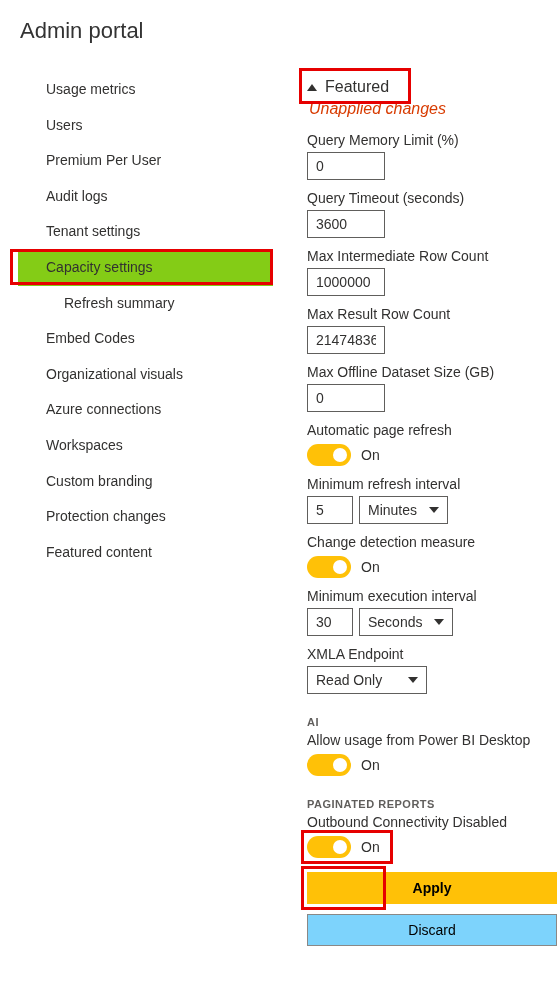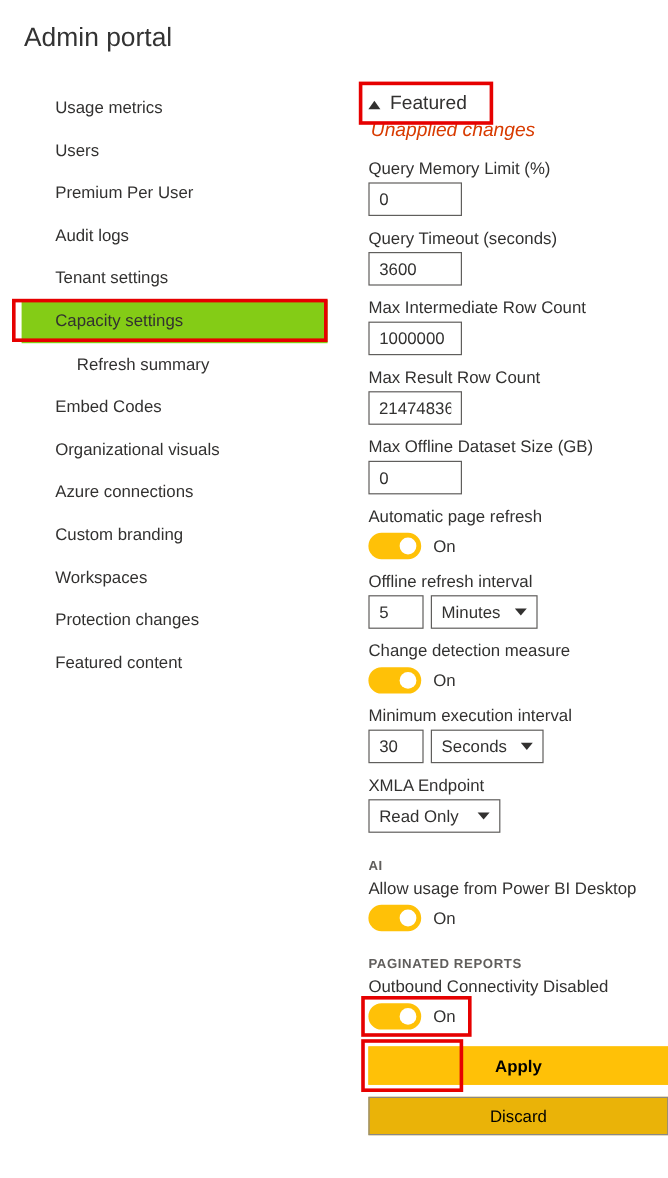--- a/index.html
+++ b/index.html
@@ -106,21 +106,21 @@
       padding-right: 8px;
       text-align: right;
     }
     .select-input .chev {
       width: 0; height: 0;
       border-left: 5px solid transparent;
       border-right: 5px solid transparent;
       border-top: 6px solid #323130;
       margin-left: 4px;
     }
-    .select-wide { width: 110px; justify-content: space-between; }
+    .select-wide { width: 120px; justify-content: space-between; }
     .inline-row { display: flex; gap: 6px; align-items: stretch; }
     .toggle-row {
       display: flex;
       align-items: center;
       gap: 10px;
       margin-top: 6px;
     }
     .toggle {
       width: 44px;
       height: 22px;
@@ -142,21 +142,21 @@
       display: flex;
       gap: 10px;
       margin-top: 14px;
     }
     .btn {
       padding: 7px 18px;
       font-size: 14px;
       font-family: inherit;
       cursor: pointer;
       border: 1px solid #8a8886;
-      background: #eab308;
+      background: #7dd3fc;
     }
     .btn.primary {
       background: #ffc107;
       border-color: #ffc107;
       font-weight: 600;
     }
     .red-box {
       position: absolute;
       border: 3px solid #e60000;
       pointer-events: none;
@@ -173,22 +173,22 @@
     <div class="sidebar-item">Usage metrics</div>
     <div class="sidebar-item">Users</div>
     <div class="sidebar-item">Premium Per User</div>
     <div class="sidebar-item">Audit logs</div>
     <div class="sidebar-item">Tenant settings</div>
     <div class="sidebar-item active">Capacity settings</div>
     <div class="sidebar-item sub">Refresh summary</div>
     <div class="sidebar-item">Embed Codes</div>
     <div class="sidebar-item">Organizational visuals</div>
     <div class="sidebar-item">Azure connections</div>
+    <div class="sidebar-item">Workspaces</div>
     <div class="sidebar-item">Custom branding</div>
-    <div class="sidebar-item">Workspaces</div>
     <div class="sidebar-item">Protection changes</div>
     <div class="sidebar-item">Featured content</div>
     <div class="highlight-box" style="top:177px; left:-8px; width:263px; height:36px;"></div>
   </nav>
 
   <main class="main">
 
     <div class="red-box" style="top:-4px; left:26px; width:112px; height:36px;"></div>
 
     <div class="section-header">
@@ -212,21 +212,21 @@
 
     <div class="field-label">Max Offline Dataset Size (GB)</div>
     <input class="text-input" value="0" style="">
 
     <div class="field-label">Automatic page refresh</div>
     <div class="toggle-row">
       <div class="toggle"></div>
       <span class="toggle-label">On</span>
     </div>
 
-    <div class="field-label">Offline refresh interval</div>
+    <div class="field-label">Minimum refresh interval</div>
     <div class="inline-row">
       <input class="text-input w40" value="5" style="">
       <div class="select-input">
         <span>Minutes</span>
         <span class="chev"></span>
       </div>
     </div>
 
     <div class="field-label">Change detection measure</div>
     <div class="toggle-row">

